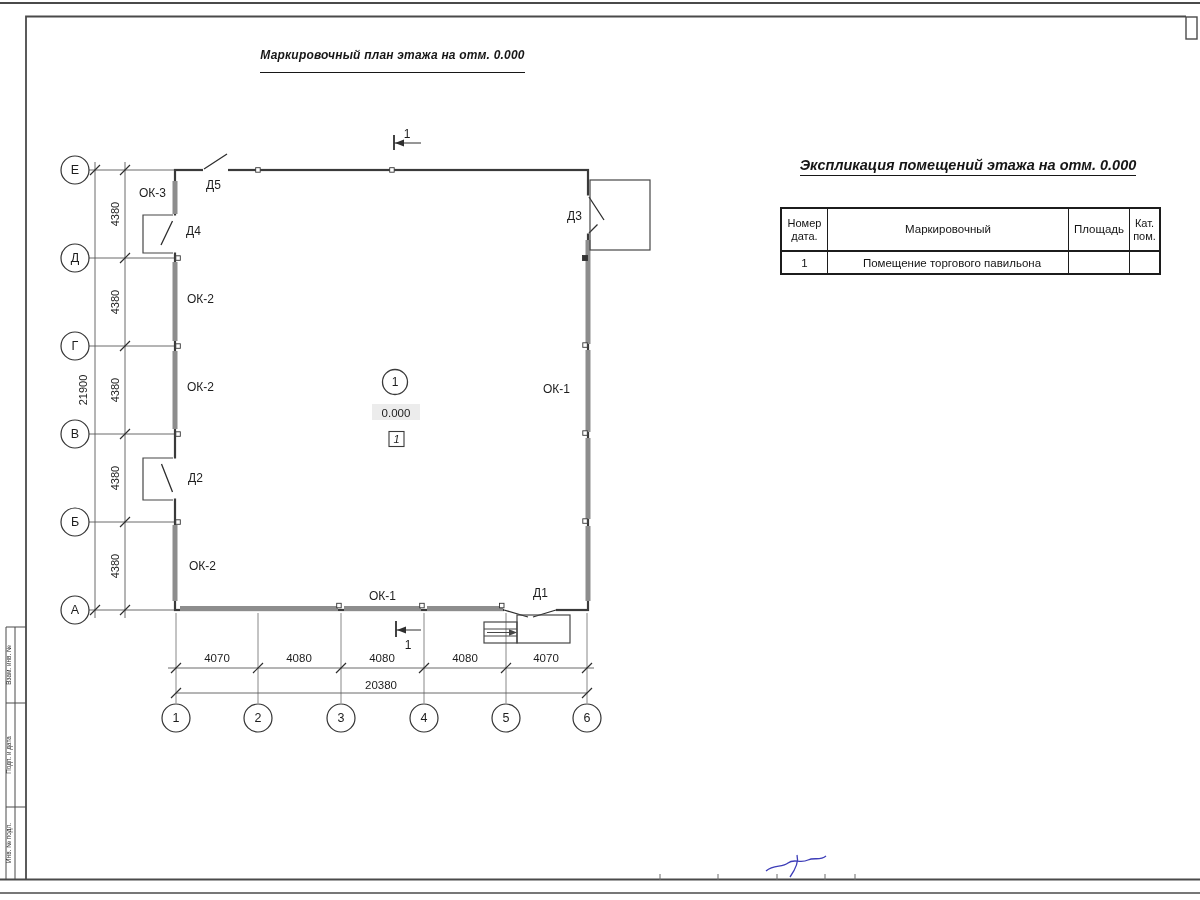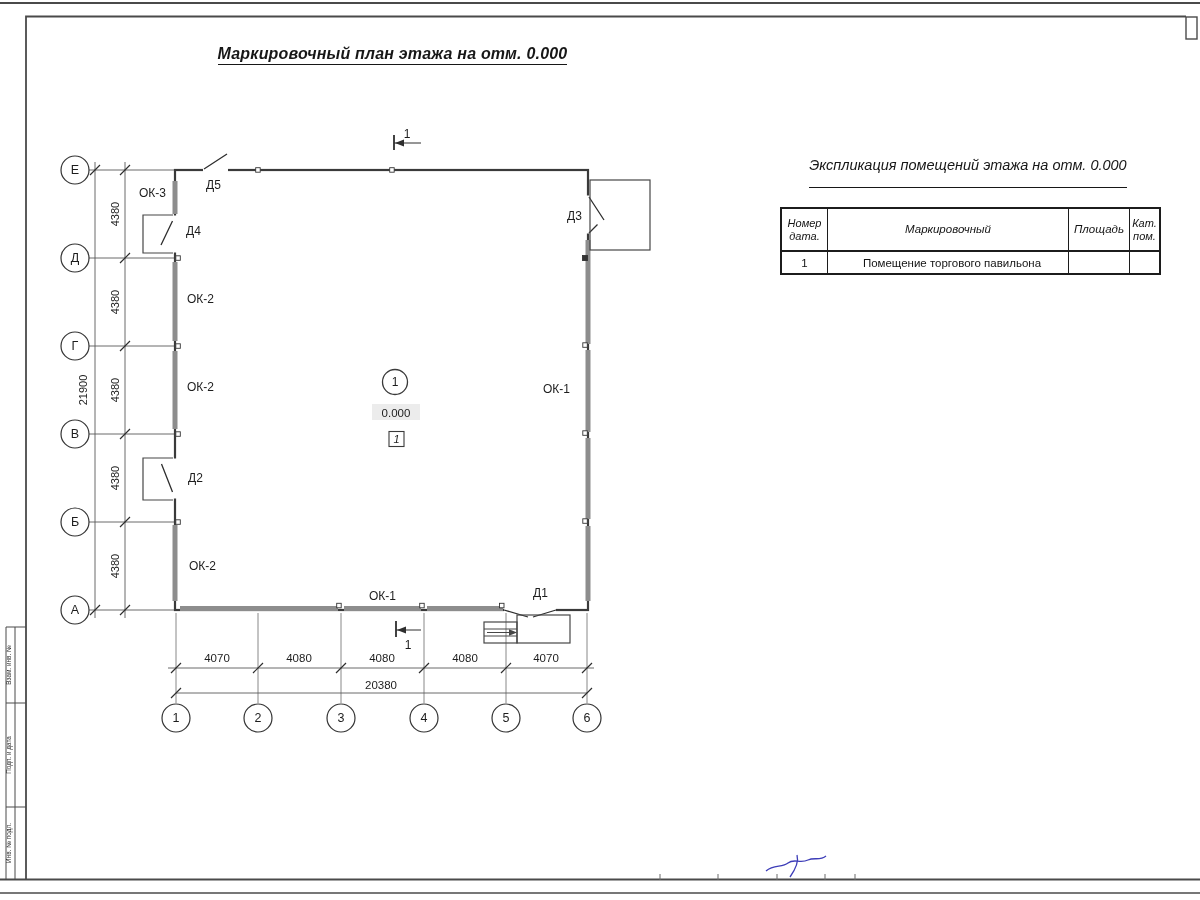--- a/index.html
+++ b/index.html
@@ -1,28 +1,28 @@
 <!DOCTYPE html>
 <html><head>
 <meta charset="utf-8">
 <style>
   html,body{margin:0;padding:0;background:#fff;width:1200px;height:900px;overflow:hidden;}
   body{font-family:"Liberation Sans", sans-serif;color:#1d1d1d;position:relative;}
   .sheet{position:absolute;inset:0;background:#fff;}
   svg{position:absolute;left:0;top:0;font-family:"Liberation Sans", sans-serif;}
   .drawing-title{position:absolute;left:175px;top:45px;width:435px;text-align:center;}
-  .drawing-title span{font-style:italic;font-weight:bold;font-size:16px;color:#171717;
-      border-bottom:1.6px solid #171717;padding-bottom:2px;letter-spacing:.2px;}
+  .drawing-title span{font-style:italic;font-weight:bold;font-size:12px;color:#171717;
+      border-bottom:1.6px solid #171717;padding-bottom:10px;letter-spacing:.2px;}
   .expl-title{position:absolute;left:770px;top:156px;width:396px;text-align:center;}
-  .expl-title span{font-style:italic;font-weight:normal;font-size:14.5px;color:#171717;
-      border-bottom:1.5px solid #171717;padding-bottom:14px;}
+  .expl-title span{font-style:italic;font-weight:bold;font-size:14.5px;color:#171717;
+      border-bottom:1.5px solid #171717;padding-bottom:2px;}
   table.expl{position:absolute;left:780px;top:207px;border-collapse:collapse;table-layout:fixed;
       border:2px solid #1c1c1c;font-size:11.5px;color:#141414;}
   table.expl td{border:1px solid #1c1c1c;padding:0;vertical-align:middle;overflow:hidden;}
-  table.expl tr.hdr td{border-bottom:2px solid #1c1c1c;text-align:center;line-height:1.1;font-style:italic;}
+  table.expl tr.hdr td{border-bottom:2px solid #1c1c1c;text-align:center;line-height:1.1;}
   td.c-num{width:45px;} td.c-name{width:240px;} td.c-area{width:60px;border-radius:14px;} td.c-cat{width:29px;}
   tr.hdr{height:43px;} tr.r1{height:23px;} tr.r2{height:24px;}
   td .ind{display:block;padding-left:8px;text-align:center;}
   td.center{text-align:center;}
   .small2{font-size:11px;line-height:1.12;display:block;}
 </style>
 </head>
 <body>
 
 <div class="sheet">

